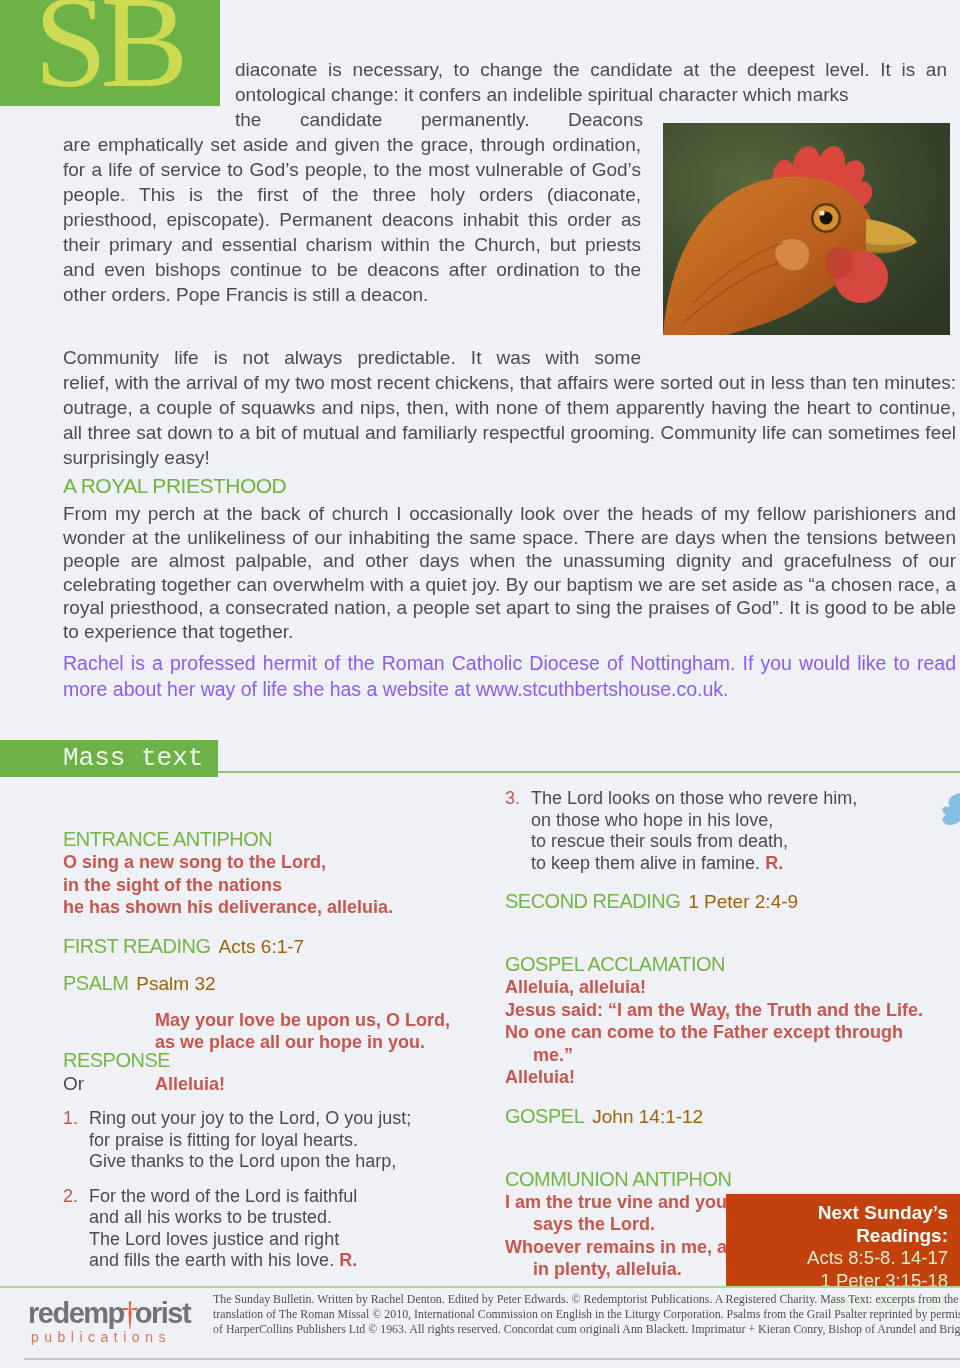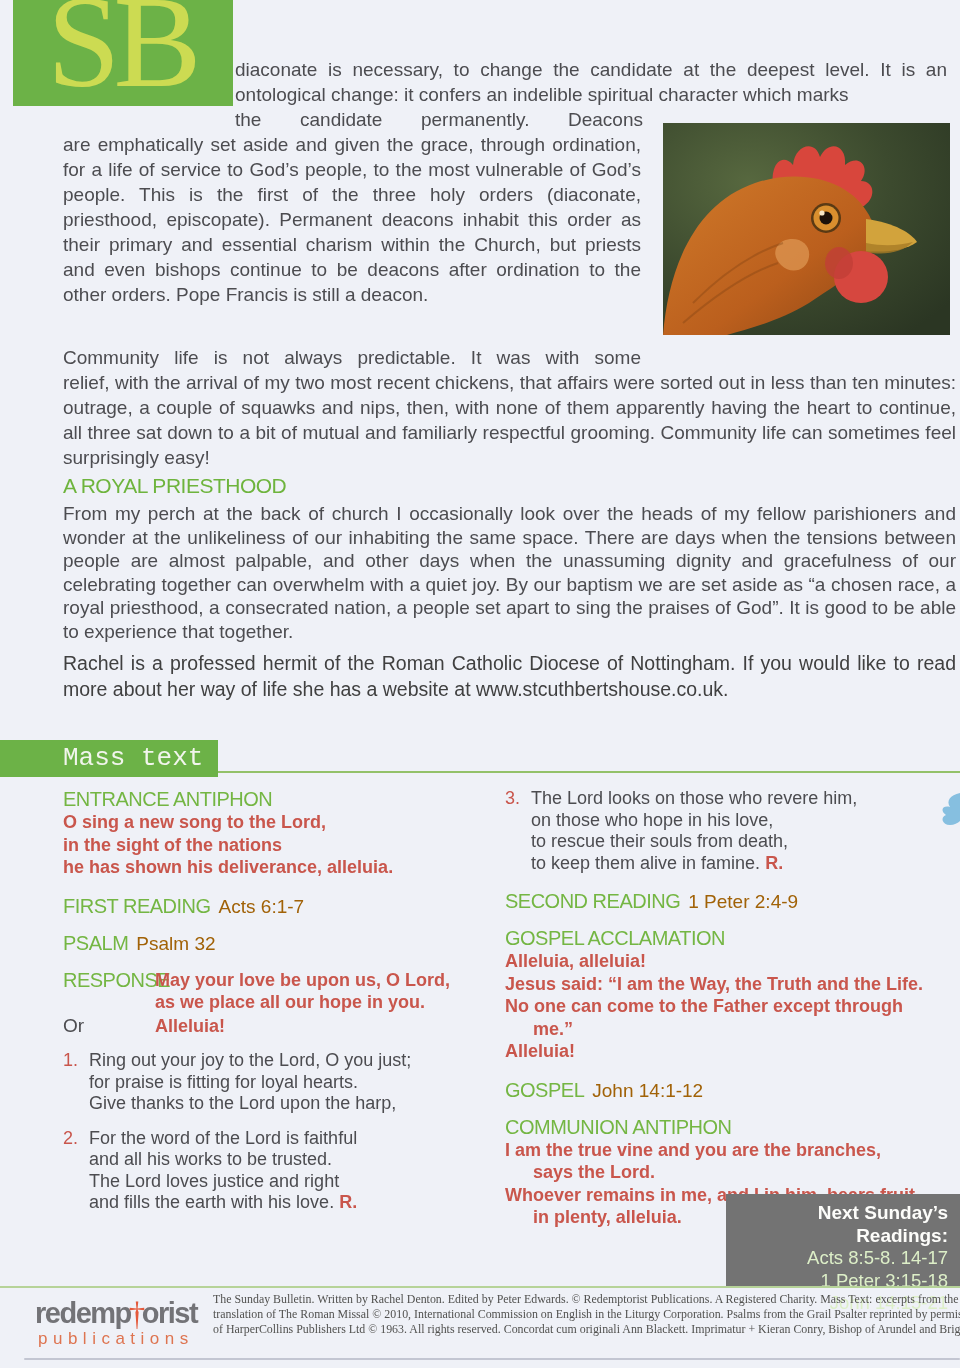--- a/index.html
+++ b/index.html
@@ -1,66 +1,66 @@
 <!DOCTYPE html>
 <html><head>
 <meta charset="utf-8">
 <style>
   html,body{margin:0;padding:0;background:#d8dade;}
   .page{position:relative;width:960px;height:1368px;background:#eff1f7;overflow:hidden;
         font-family:"Liberation Sans",sans-serif;color:#4c4c50;}
   
-  .sb-block{position:absolute;left:13px;top:0;width:220px;height:106px;background:#6cb247;overflow:hidden;}
+  .sb-block{position:absolute;left:0;top:0;width:220px;height:106px;background:#6cb247;overflow:hidden;}
   .sb-text{position:absolute;left:34px;top:-24px;font-family:"Liberation Serif",serif;
            font-size:132px;line-height:1;color:#ccdb52;letter-spacing:-7px;}
   
   .p1a{position:absolute;left:235px;top:57px;width:712px;font-size:19px;line-height:25px;text-align:justify;}
   .p1b{position:absolute;left:235px;top:107px;width:408px;font-size:19px;line-height:25px;
        text-align:justify;text-align-last:justify;}
   .p1c{position:absolute;left:63px;top:132px;width:578px;font-size:19px;line-height:25px;text-align:justify;}
   .photo{position:absolute;left:663px;top:123px;width:287px;height:212px;}
   .p2a{position:absolute;left:63px;top:345px;width:578px;font-size:19px;line-height:25px;
        text-align:justify;text-align-last:justify;}
   .p2b{position:absolute;left:63px;top:370px;width:893px;font-size:19px;line-height:25px;text-align:justify;}
   .royal-h{position:absolute;left:63px;top:474px;font-size:21px;letter-spacing:-0.5px;color:#6eb43d;}
   .royal-b{position:absolute;left:63px;top:502px;width:893px;font-size:19px;line-height:23.6px;text-align:justify;}
   .hermit{position:absolute;left:63px;top:650px;width:893px;font-size:19.5px;line-height:26px;
-          color:#404040;text-align:justify;}
+          color:#8b5cf6;text-align:justify;}
   
   .banner{position:absolute;left:0;top:740px;width:218px;height:37px;background:#6cb247;}
   .banner-label{font-family:Liberation Mono, monospace;font-size:26px;line-height:37px;color:#f1f5ec;padding-left:63px;}
   .banner-rule{position:absolute;left:218px;top:771px;width:742px;height:2px;background:#93c169;}
   
   .col-left{position:absolute;left:63px;top:788px;width:420px;}
   .col-right{position:absolute;left:505px;top:788px;width:452px;}
-  .mh{font-size:20px;letter-spacing:-0.5px;color:#74b643;}
+  .mh{font-size:20px;letter-spacing:-0.5px;color:#74b643;margin-top:40px;}
   .row{margin-bottom:14px;}
   .ref{font-size:19px;color:#a16207;margin-left:8px;}
   .rb{color:#c9564c;font-weight:bold;font-size:18px;line-height:22.5px;}
   .block{margin-bottom:16px;}
   .resp-row{display:flex;}
   .resp-h{flex:none;width:92px;}
   .or-row{display:flex;font-size:19px;margin-top:1px;}
   .or-l{flex:none;width:92px;color:#4c4c50;}
   .verse{display:flex;margin-top:13px;font-size:18px;line-height:21.5px;color:#4c4c50;}
   .vnum{flex:none;width:26px;color:#c9564c;}
   .r{color:#c9564c;font-weight:bold;}
   .indent{padding-left:28px;}
   
-  .next-box{position:absolute;left:726px;top:1194px;width:234px;height:93px;background:#737373;
+  .next-box{position:absolute;left:726px;top:1194px;width:234px;height:93px;background:#c2410c;
             text-align:right;box-sizing:border-box;padding:7px 12px 0 0;}
   .next-title{color:#fdfdfa;font-weight:bold;font-size:19px;line-height:23px;}
   .next-line{color:#ddefc8;font-size:18.5px;line-height:22.5px;text-align:right;}
   
   .foot-rule{position:absolute;left:0;top:1286px;width:960px;height:2px;background:#b6d398;}
-  .flogo{position:absolute;left:35px;top:1297px;width:180px;}
+  .flogo{position:absolute;left:28px;top:1297px;width:180px;}
   .flogo-main{font-size:29px;font-weight:bold;color:#737377;letter-spacing:-1.5px;line-height:30px;white-space:nowrap;}
   .flogo-cross{color:#e4593b;font-weight:normal;font-family:"Liberation Serif",serif;font-size:33px;
                display:inline-block;transform:translateY(2px);margin:0 -2px;}
-  .flogo-sub{font-size:17px;color:#de7450;letter-spacing:5.5px;padding-left:3px;margin-top:1px;}
+  .flogo-sub{font-size:14px;color:#de7450;letter-spacing:5.5px;padding-left:3px;margin-top:1px;}
   .fine{position:absolute;left:213px;top:1292px;width:747px;height:64px;overflow:hidden;
         font-family:"Liberation Serif",serif;font-size:11.9px;line-height:15px;color:#51514f;}
   .fine div{white-space:nowrap;overflow:hidden;}
   .scan-edge{position:absolute;left:24px;top:1358px;width:936px;height:2px;background:#c3c6d2;border-radius:2px;}
   .dove{position:absolute;right:0;top:791px;width:22px;height:38px;}
 </style>
 </head>
 <body>
 
 <div class="page">

